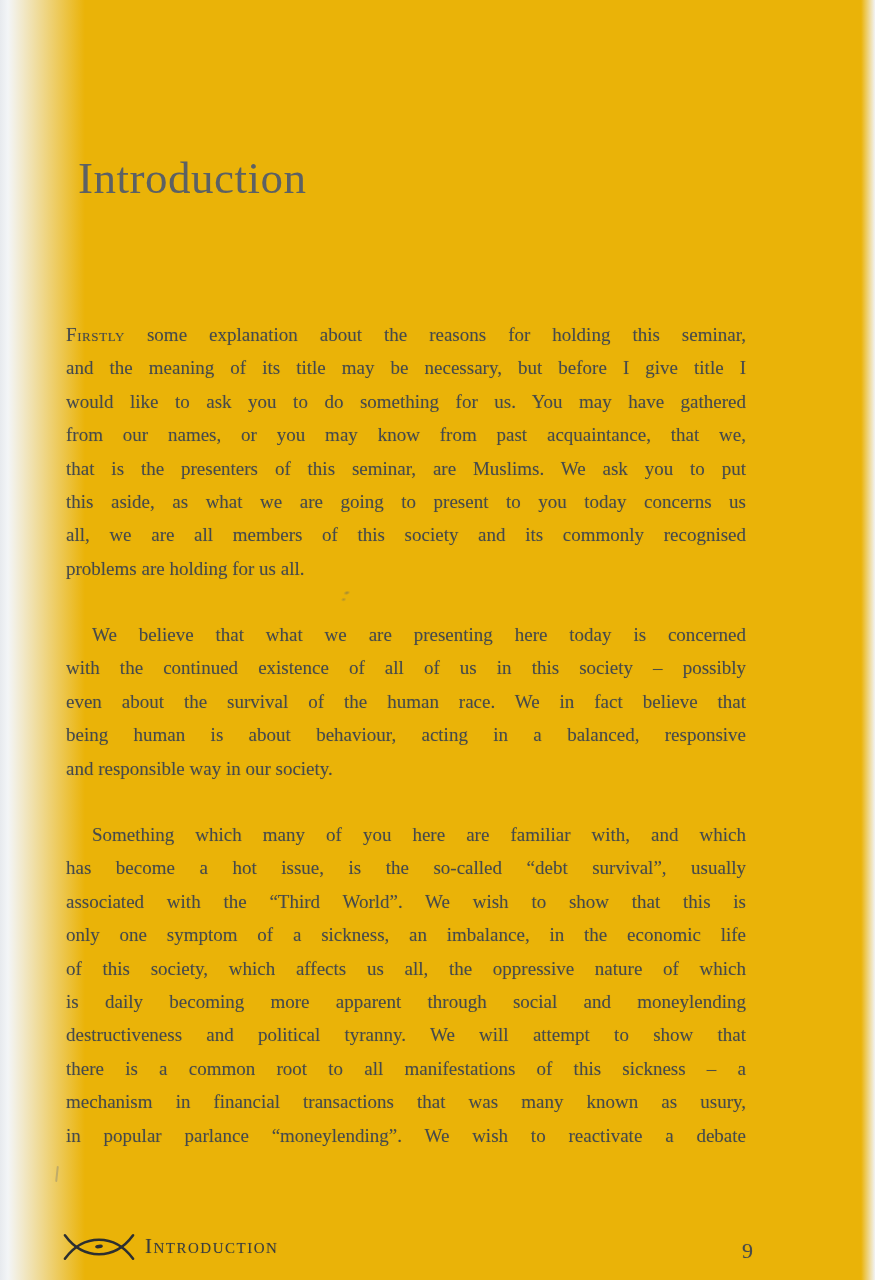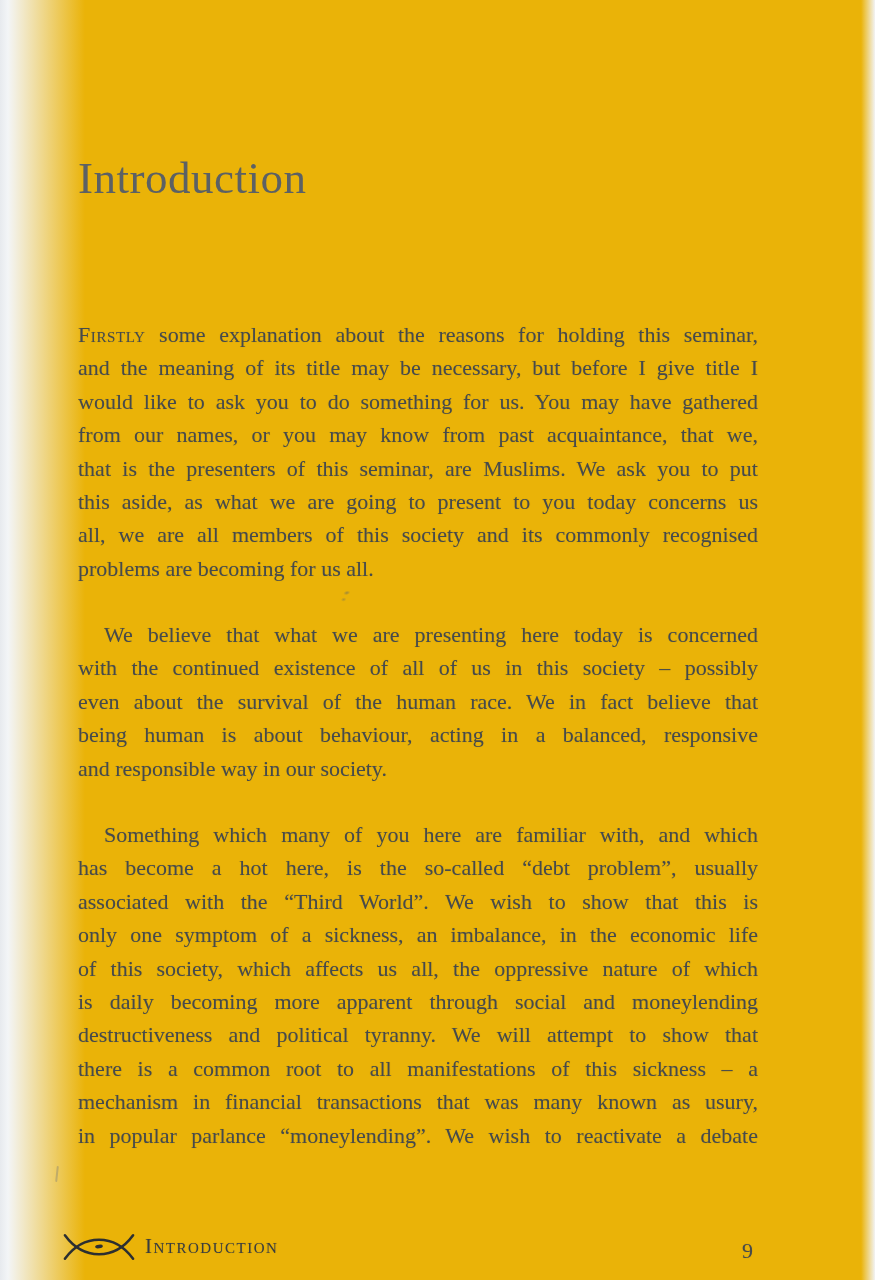--- a/index.html
+++ b/index.html
@@ -20,22 +20,22 @@
     content:"";position:absolute;right:0;top:0;bottom:0;width:14px;
     background:linear-gradient(to left,#f2f3f5 0px,rgba(255,255,255,0) 14px);
     pointer-events:none;
   }
   .title{
     position:absolute;left:78px;top:124px;
     font-size:45px;line-height:1.1;font-weight:400;
     color:#5c6164;letter-spacing:0.5px;
   }
   .para{
-    position:absolute;left:78px;width:680px;
-    font-size:22px;line-height:33.4px;color:#464a4c;
+    position:absolute;left:66px;width:680px;
+    font-size:19px;line-height:33.4px;color:#464a4c;
     text-shadow:0 0 1px rgba(70,74,76,0.28);
   }
   .line{text-align:justify;text-align-last:justify;height:33.4px;}
   .line.last{text-align-last:left;}
   .line.indent{text-indent:26px;}
   .lead{font-variant:small-caps;letter-spacing:0.6px;}
   #para1{top:318px;}
   #para2{top:618px;}
   #para3{top:818px;}
   
@@ -71,36 +71,36 @@
   <h1 class="title">Introduction</h1>
 
   <div class="para" id="para1">
     <div class="line"><span class="lead">Firstly</span><span> some explanation about the reasons for holding this seminar,</span></div>
     <div class="line">and the meaning of its title may be necessary, but before I give title I</div>
     <div class="line">would like to ask you to do something for us. You may have gathered</div>
     <div class="line">from our names, or you may know from past acquaintance, that we,</div>
     <div class="line">that is the presenters of this seminar, are Muslims. We ask you to put</div>
     <div class="line">this aside, as what we are going to present to you today concerns us</div>
     <div class="line">all, we are all members of this society and its commonly recognised</div>
-    <div class="line last">problems are becoming for us all.</div>
+    <div class="line last">problems are holding for us all.</div>
   </div>
 
   <div class="smudge"></div>
 
   <div class="para" id="para2">
     <div class="line indent">We believe that what we are presenting here today is concerned</div>
     <div class="line">with the continued existence of all of us in this society – possibly</div>
     <div class="line">even about the survival of the human race. We in fact believe that</div>
     <div class="line">being human is about behaviour, acting in a balanced, responsive</div>
     <div class="line last">and responsible way in our society.</div>
   </div>
 
   <div class="para" id="para3">
     <div class="line indent">Something which many of you here are familiar with, and which</div>
-    <div class="line">has become a hot here, is the so-called “debt problem”, usually</div>
+    <div class="line">has become a hot issue, is the so-called “debt survival”, usually</div>
     <div class="line">associated with the “Third World”. We wish to show that this is</div>
     <div class="line">only one symptom of a sickness, an imbalance, in the economic life</div>
     <div class="line">of this society, which affects us all, the oppressive nature of which</div>
     <div class="line">is daily becoming more apparent through social and moneylending</div>
     <div class="line">destructiveness and political tyranny. We will attempt to show that</div>
     <div class="line">there is a common root to all manifestations of this sickness – a</div>
     <div class="line">mechanism in financial transactions that was many known as usury,</div>
     <div class="line">in popular parlance “moneylending”. We wish to reactivate a debate</div>
   </div>
 

